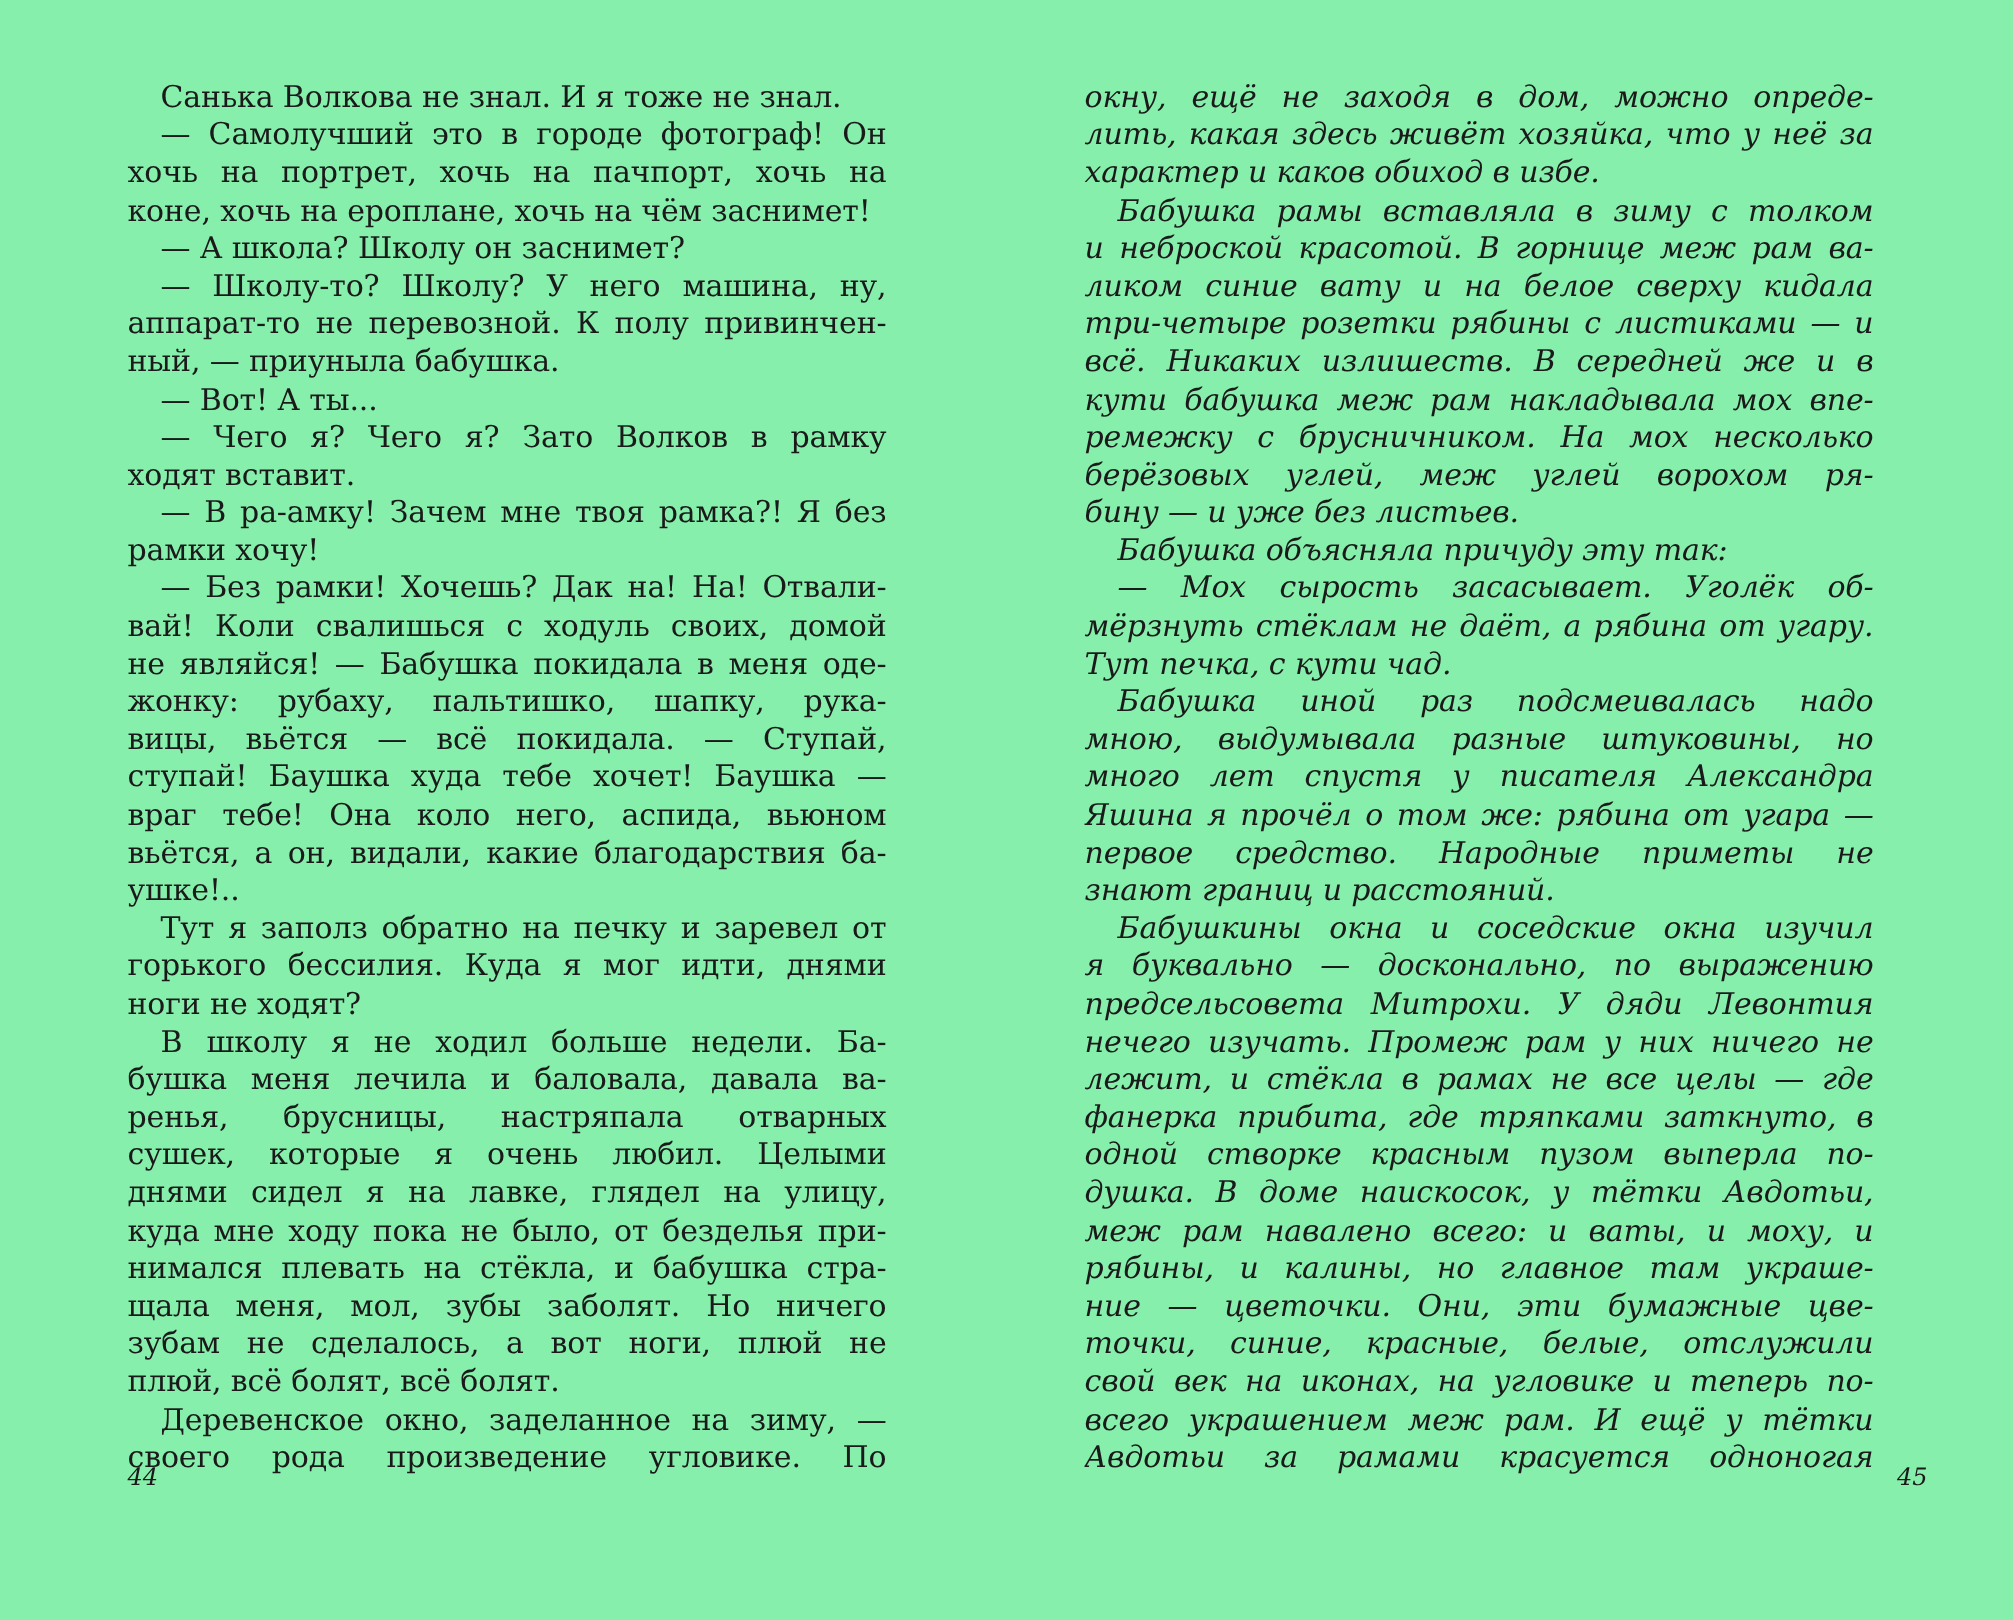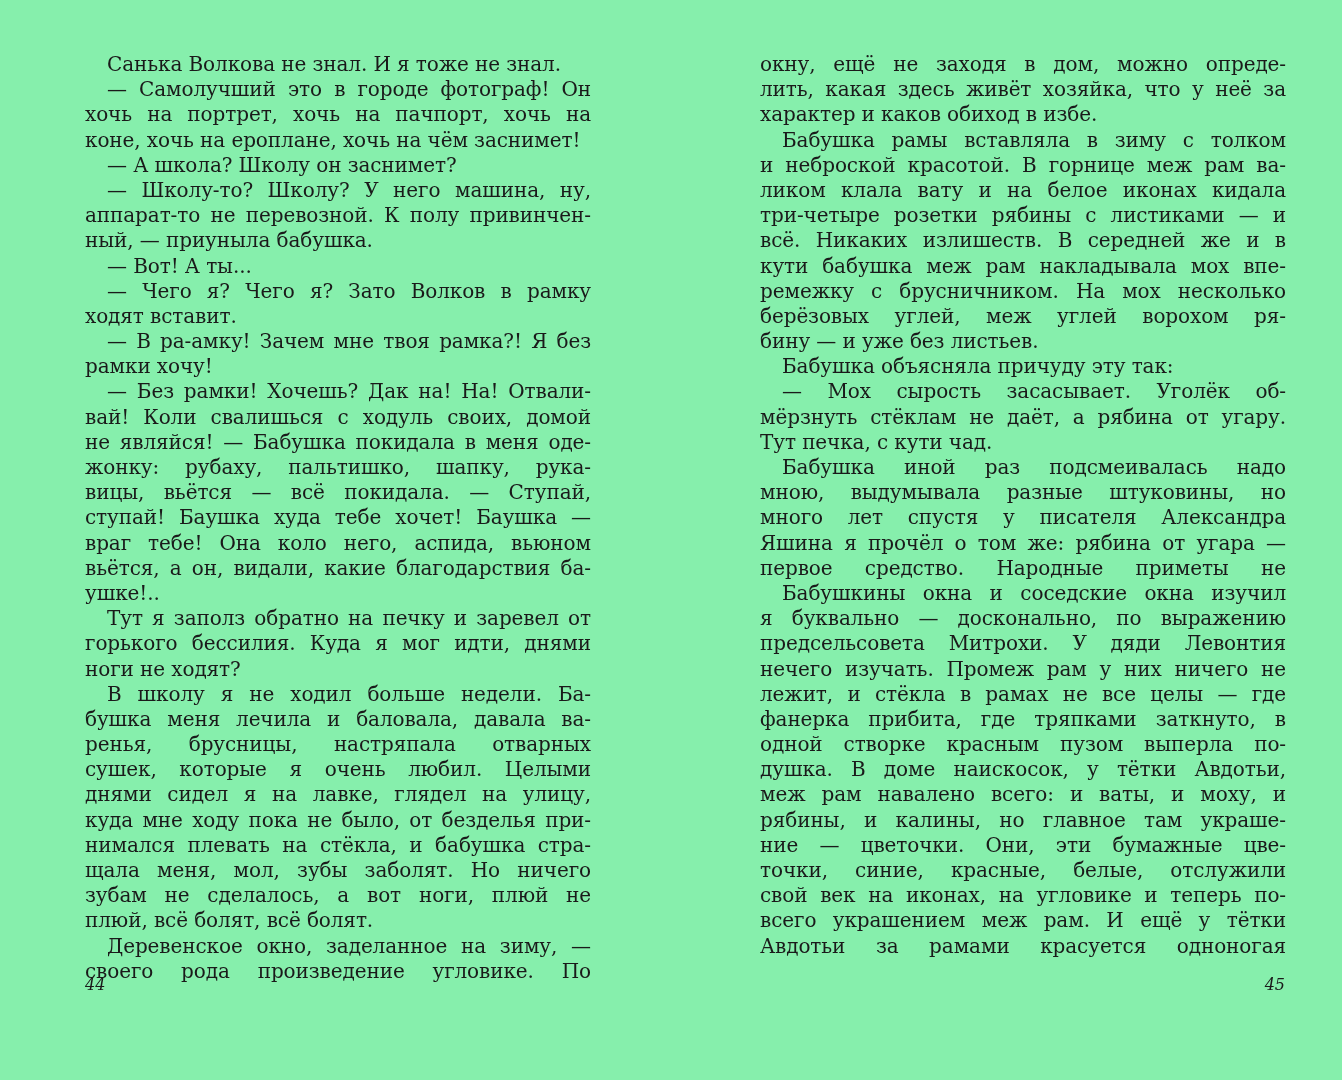--- a/index.html
+++ b/index.html
@@ -17,21 +17,21 @@
     overflow: hidden;
   }
   .page-text {
     position: absolute;
     top: 52px;
     font-size: 20px;
     line-height: 25.2px;
     letter-spacing: -0.1px;
   }
   .page-text.left  { left: 85px;  width: 506px; }
-  .page-text.right { left: 760px; width: 526px; }
+  .page-text.right { left: 723px; width: 526px; font-style: italic; }
   .line {
     height: 25.2px;
     overflow: hidden;
     text-align: justify;
     text-align-last: justify;
   }
   .line.end {
     text-align-last: left;
   }
   .line.indent {
@@ -91,36 +91,37 @@
       <div class="line indent">Деревенское окно, заделанное на зиму, —</div>
       <div class="line">своего рода произведение угловике. По</div>
     </div>
 
   <div class="page-text right">
       <div class="line">окну, ещё не заходя в дом, можно опреде-</div>
       <div class="line">лить, какая здесь живёт хозяйка, что у неё за</div>
       <div class="line end">характер и каков обиход в избе.</div>
       <div class="line indent">Бабушка рамы вставляла в зиму с толком</div>
       <div class="line">и неброской красотой. В горнице меж рам ва-</div>
-      <div class="line">ликом клала вату и на белое иконах кидала</div>
+      <div class="line">ликом синие вату и на белое сверху кидала</div>
       <div class="line">три-четыре розетки рябины с листиками — и</div>
       <div class="line">всё. Никаких излишеств. В середней же и в</div>
       <div class="line">кути бабушка меж рам накладывала мох впе-</div>
       <div class="line">ремежку с брусничником. На мох несколько</div>
       <div class="line">берёзовых углей, меж углей ворохом ря-</div>
       <div class="line end">бину — и уже без листьев.</div>
       <div class="line indent end">Бабушка объясняла причуду эту так:</div>
       <div class="line indent">— Мох сырость засасывает. Уголёк об-</div>
       <div class="line">мёрзнуть стёклам не даёт, а рябина от угару.</div>
       <div class="line end">Тут печка, с кути чад.</div>
       <div class="line indent">Бабушка иной раз подсмеивалась надо</div>
       <div class="line">мною, выдумывала разные штуковины, но</div>
       <div class="line">много лет спустя у писателя Александра</div>
       <div class="line">Яшина я прочёл о том же: рябина от угара —</div>
       <div class="line">первое средство. Народные приметы не</div>
+      <div class="line end">знают границ и расстояний.</div>
       <div class="line indent">Бабушкины окна и соседские окна изучил</div>
       <div class="line">я буквально — досконально, по выражению</div>
       <div class="line">предсельсовета Митрохи. У дяди Левонтия</div>
       <div class="line">нечего изучать. Промеж рам у них ничего не</div>
       <div class="line">лежит, и стёкла в рамах не все целы — где</div>
       <div class="line">фанерка прибита, где тряпками заткнуто, в</div>
       <div class="line">одной створке красным пузом выперла по-</div>
       <div class="line">душка. В доме наискосок, у тётки Авдотьи,</div>
       <div class="line">меж рам навалено всего: и ваты, и моху, и</div>
       <div class="line">рябины, и калины, но главное там украше-</div>

